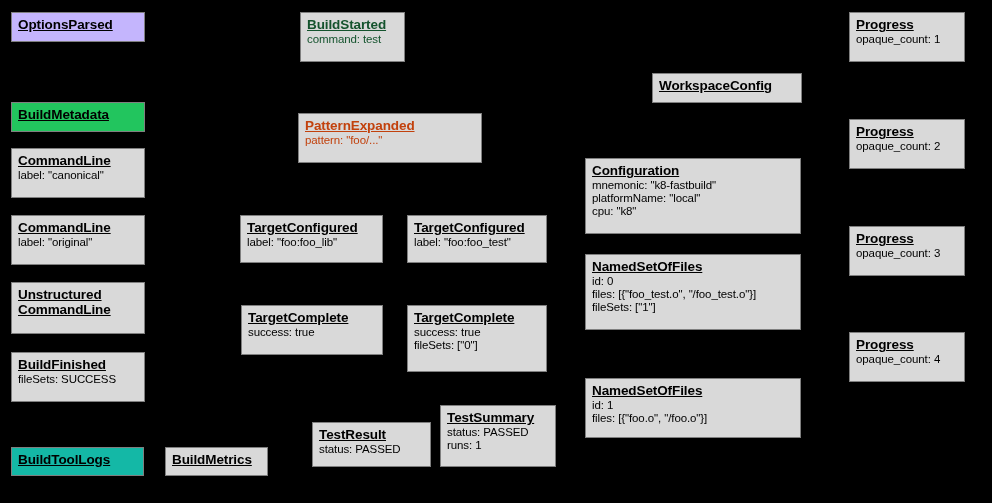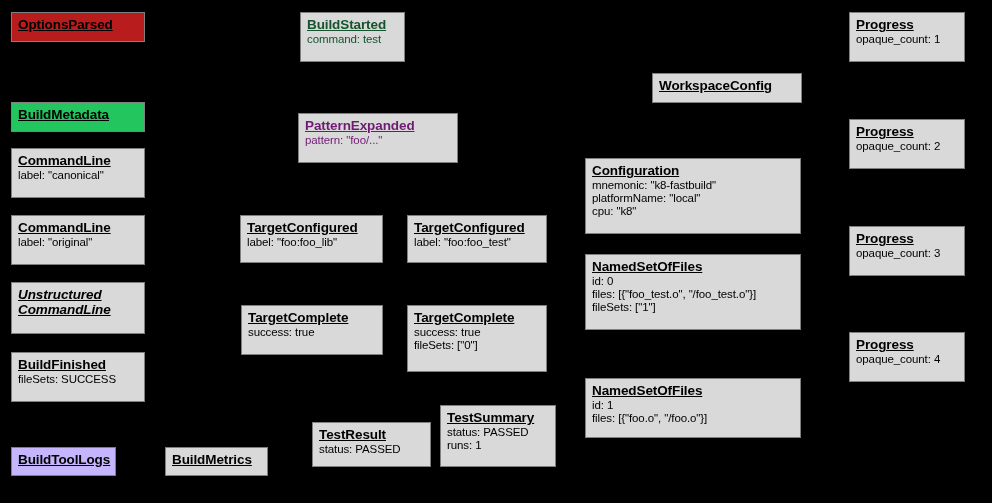--- a/index.html
+++ b/index.html
@@ -42,42 +42,42 @@
     font-size: 11.5px;
     font-weight: normal;
     white-space: pre;
     letter-spacing: -0.1px;
   }
 </style>
 </head>
 <body>
 
 <div id="canvas" style="width: 992px; height: 503px; background: rgb(0, 0, 0);">
-    <div class="node title-only" style="left: 11px; top: 12px; width: 134px; height: 30px; background: #b91c1c; border-color: rgb(127, 127, 127); color: rgb(0, 0, 0);">
+    <div class="node title-only" style="left: 11px; top: 12px; width: 134px; height: 30px; background: #c4b5fd; border-color: rgb(127, 127, 127); color: rgb(0, 0, 0);">
       <span class="node-title">OptionsParsed</span>
     </div>
     <div class="node" style="left: 300px; top: 12px; width: 105px; height: 50px; background: rgb(217, 217, 217); border-color: rgb(127, 127, 127); color: #14532d;">
       <span class="node-title">BuildStarted</span>
       <span class="node-fields">
         <span class="node-field">command: test</span>
       </span>
     </div>
     <div class="node" style="left: 849px; top: 12px; width: 116px; height: 50px; background: rgb(217, 217, 217); border-color: rgb(127, 127, 127); color: rgb(0, 0, 0);">
       <span class="node-title">Progress</span>
       <span class="node-fields">
         <span class="node-field">opaque_count: 1</span>
       </span>
     </div>
     <div class="node title-only" style="left: 652px; top: 73px; width: 150px; height: 30px; background: rgb(217, 217, 217); border-color: rgb(127, 127, 127); color: rgb(0, 0, 0);">
       <span class="node-title">WorkspaceConfig</span>
     </div>
     <div class="node title-only" style="left: 11px; top: 102px; width: 134px; height: 30px; background: #22c55e; border-color: rgb(127, 127, 127); color: rgb(0, 0, 0);">
       <span class="node-title">BuildMetadata</span>
     </div>
-    <div class="node" style="left: 298px; top: 113px; width: 160px; height: 50px; background: rgb(217, 217, 217); border-color: rgb(127, 127, 127); color: #701a75;">
+    <div class="node" style="left: 298px; top: 113px; width: 184px; height: 50px; background: rgb(217, 217, 217); border-color: rgb(127, 127, 127); color: #c2410c;">
       <span class="node-title">PatternExpanded</span>
       <span class="node-fields">
         <span class="node-field">pattern: "foo/..."</span>
       </span>
     </div>
     <div class="node" style="left: 849px; top: 119px; width: 116px; height: 50px; background: rgb(217, 217, 217); border-color: rgb(127, 127, 127); color: rgb(0, 0, 0);">
       <span class="node-title">Progress</span>
       <span class="node-fields">
         <span class="node-field">opaque_count: 2</span>
       </span>
@@ -121,21 +121,21 @@
       </span>
     </div>
     <div class="node" style="left: 585px; top: 254px; width: 216px; height: 76px; background: rgb(217, 217, 217); border-color: rgb(127, 127, 127); color: rgb(0, 0, 0);">
       <span class="node-title">NamedSetOfFiles</span>
       <span class="node-fields">
         <span class="node-field">id: 0</span>
         <span class="node-field">files: [{"foo_test.o", "/foo_test.o"}]</span>
         <span class="node-field">fileSets: ["1"]</span>
       </span>
     </div>
-    <div class="node title-only" style="left: 11px; top: 282px; width: 134px; height: 52px; background: rgb(217, 217, 217); border-color: rgb(127, 127, 127); color: rgb(0, 0, 0); font-style: italic;">
+    <div class="node title-only" style="left: 11px; top: 282px; width: 134px; height: 52px; background: rgb(217, 217, 217); border-color: rgb(127, 127, 127); color: rgb(0, 0, 0);">
       <span class="node-title">Unstructured
 CommandLine</span>
     </div>
     <div class="node" style="left: 241px; top: 305px; width: 142px; height: 50px; background: rgb(217, 217, 217); border-color: rgb(127, 127, 127); color: rgb(0, 0, 0);">
       <span class="node-title">TargetComplete</span>
       <span class="node-fields">
         <span class="node-field">success: true</span>
       </span>
     </div>
     <div class="node" style="left: 407px; top: 305px; width: 140px; height: 67px; background: rgb(217, 217, 217); border-color: rgb(127, 127, 127); color: rgb(0, 0, 0);">
@@ -170,19 +170,19 @@
         <span class="node-field">status: PASSED</span>
         <span class="node-field">runs: 1</span>
       </span>
     </div>
     <div class="node" style="left: 312px; top: 422px; width: 119px; height: 45px; background: rgb(217, 217, 217); border-color: rgb(127, 127, 127); color: rgb(0, 0, 0);">
       <span class="node-title">TestResult</span>
       <span class="node-fields">
         <span class="node-field">status: PASSED</span>
       </span>
     </div>
-    <div class="node title-only" style="left: 11px; top: 447px; width: 105px; height: 29px; background: #c4b5fd; border-color: rgb(127, 127, 127); color: rgb(0, 0, 0);">
+    <div class="node title-only" style="left: 11px; top: 447px; width: 133px; height: 29px; background: #14b8a6; border-color: rgb(127, 127, 127); color: rgb(0, 0, 0);">
       <span class="node-title">BuildToolLogs</span>
     </div>
     <div class="node title-only" style="left: 165px; top: 447px; width: 103px; height: 29px; background: rgb(217, 217, 217); border-color: rgb(127, 127, 127); color: rgb(0, 0, 0);">
       <span class="node-title">BuildMetrics</span>
     </div>
   </div>
 
 </body></html>

